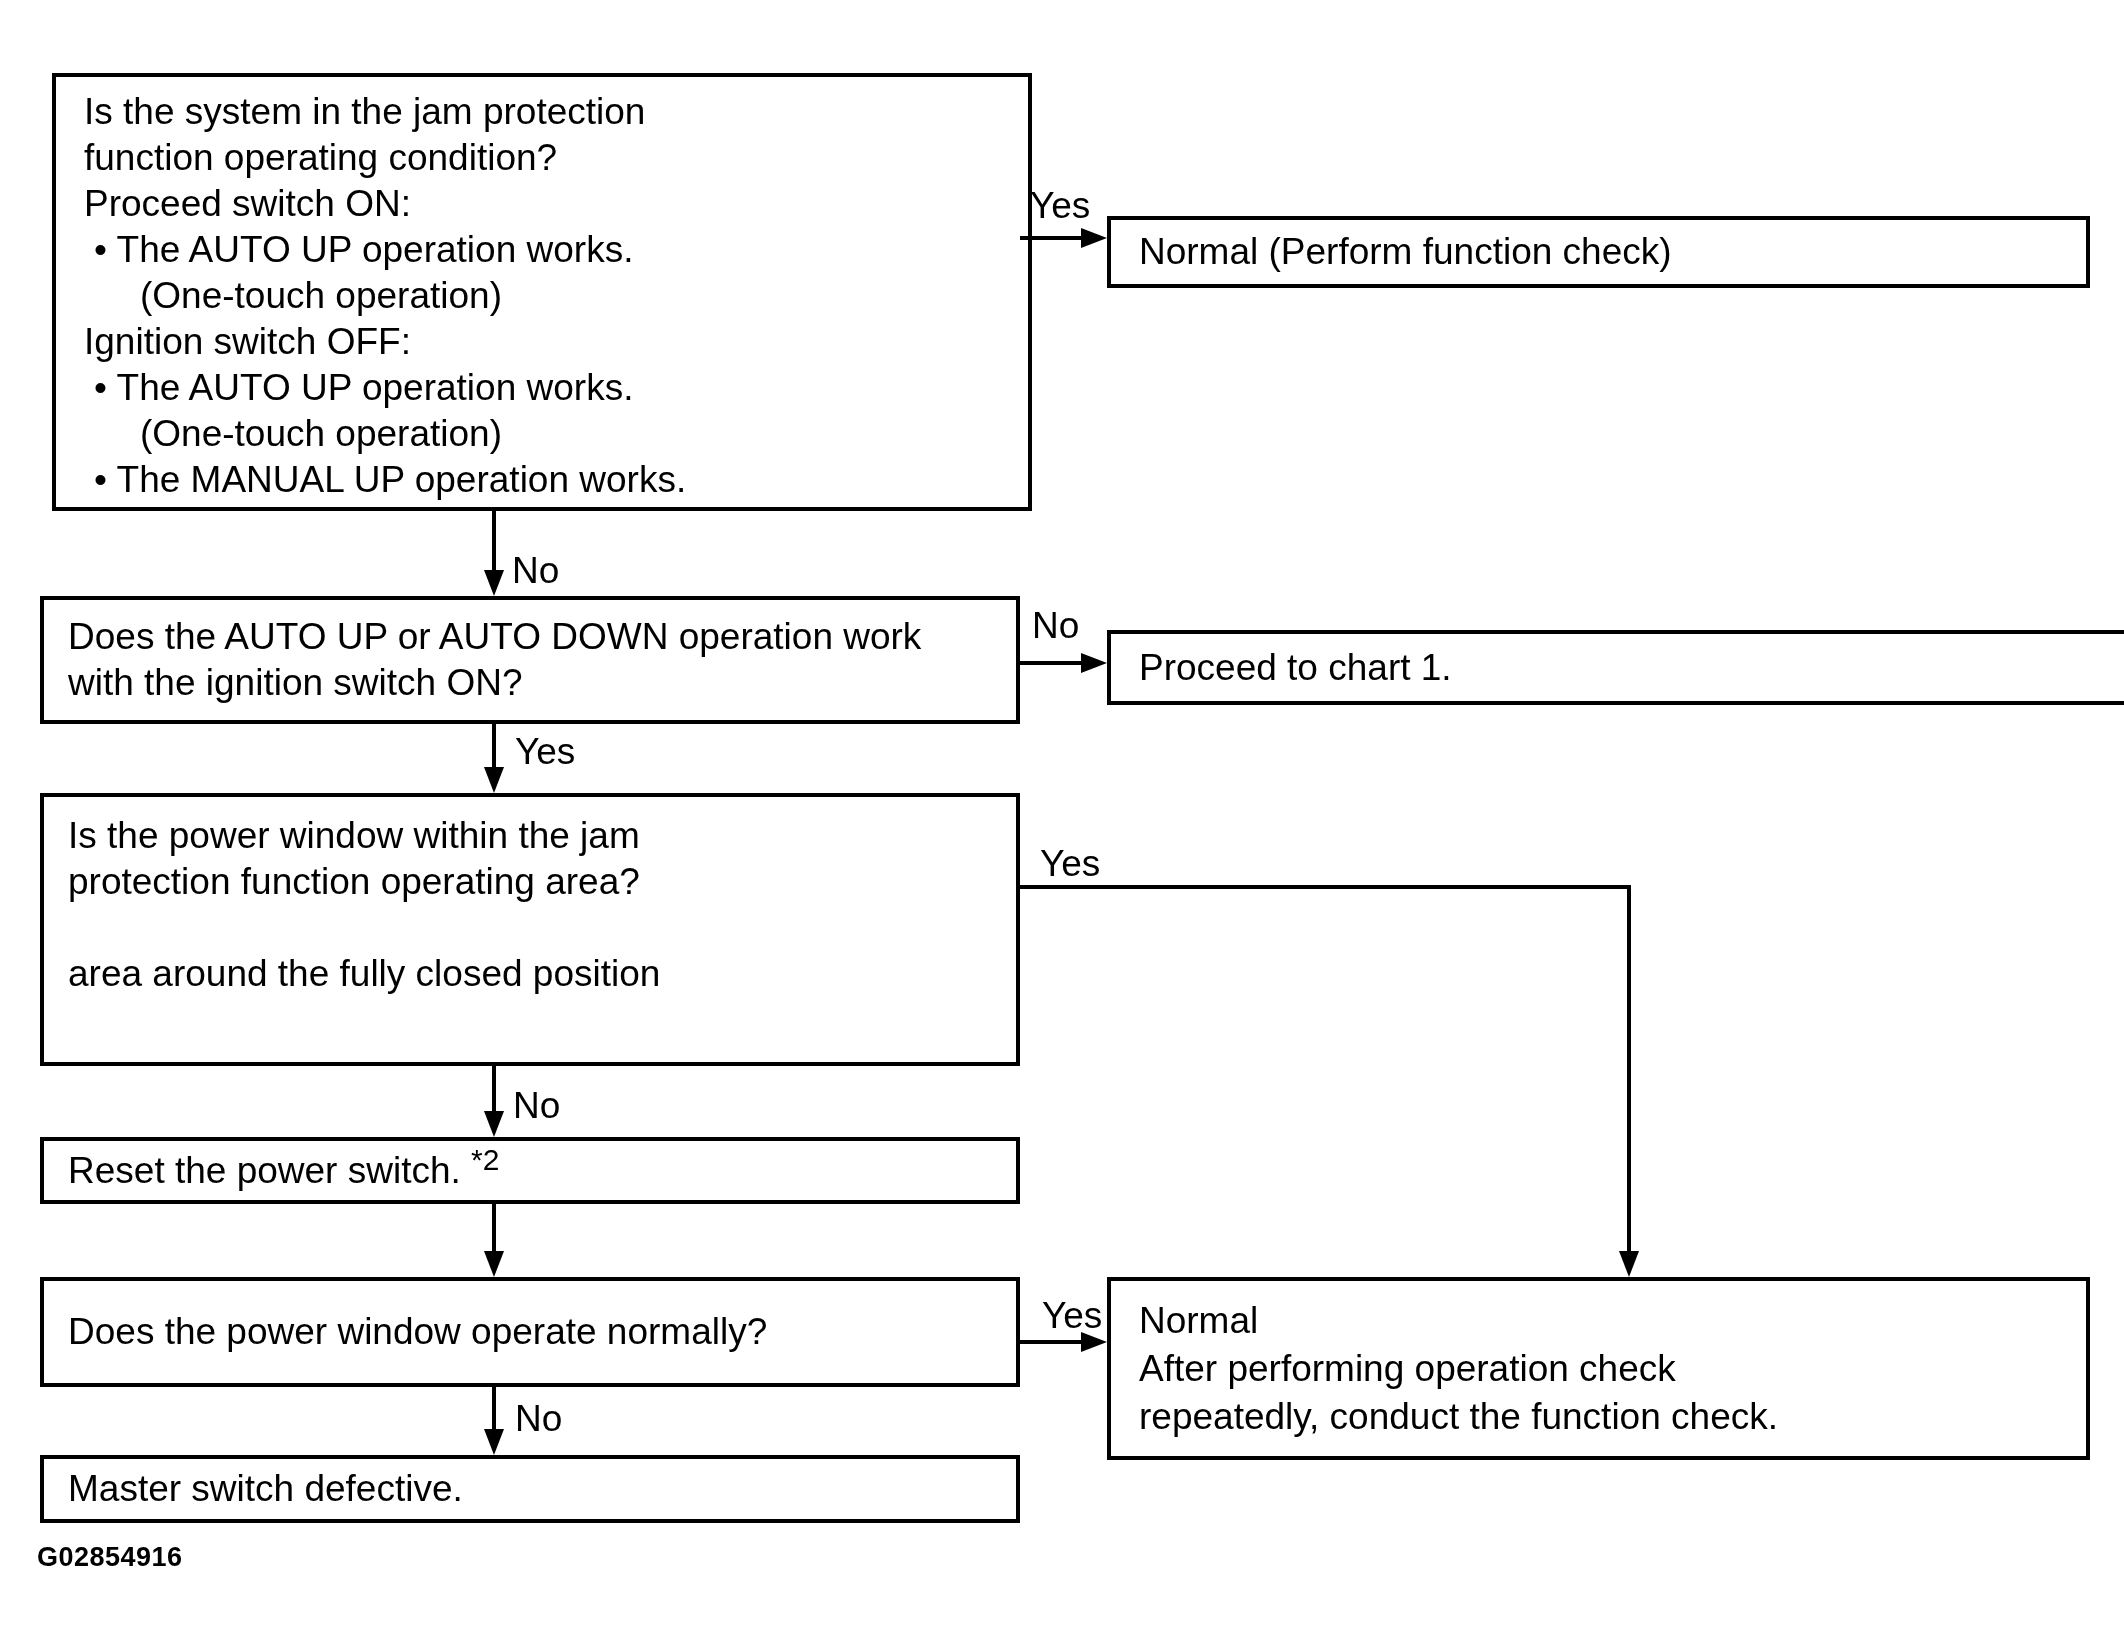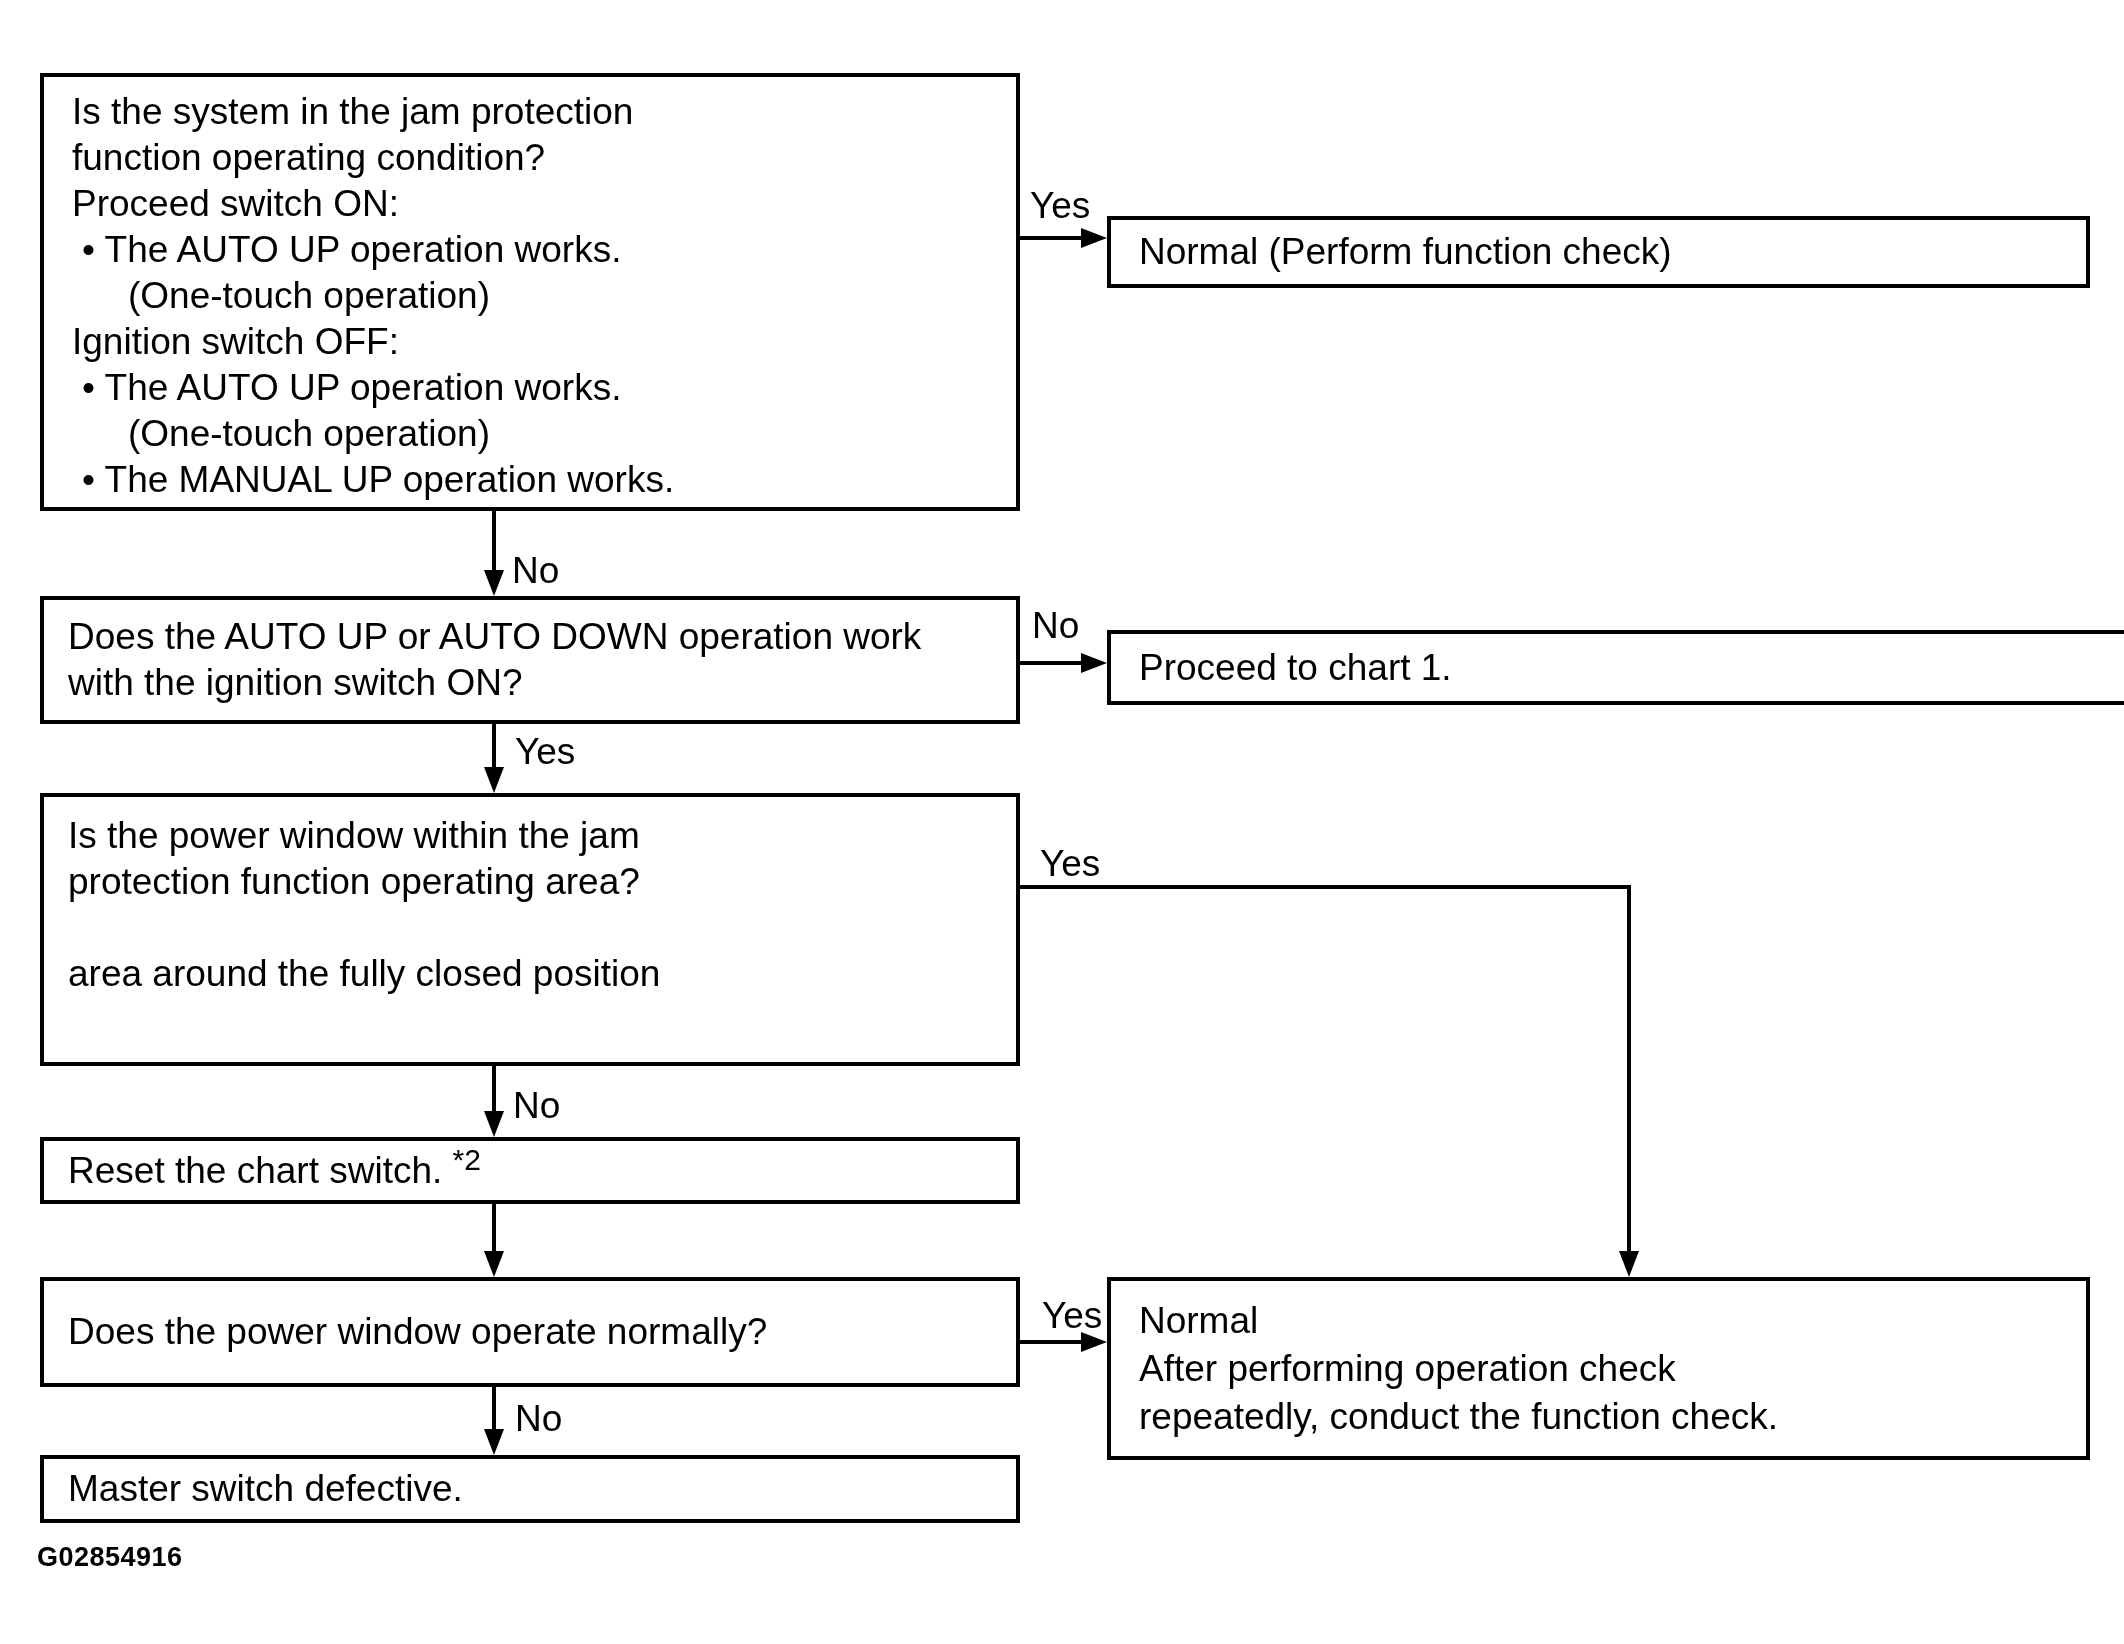--- a/index.html
+++ b/index.html
@@ -26,21 +26,21 @@
   .hline,.vline{position:absolute;background:#000000;}
   .ah-down{position:absolute;width:0;height:0;
     border-left:10px solid transparent;border-right:10px solid transparent;
     border-top:26px solid #000000;}
   .ah-right{position:absolute;width:0;height:0;
     border-top:10px solid transparent;border-bottom:10px solid transparent;
     border-left:26px solid #000000;}
   .edge-label{position:absolute;font-size:37px;line-height:44px;white-space:nowrap;}
 
   
-  #box-q1{left:40px;top:73px;width:980px;height:438px;padding:12px 18px 0 28px;line-height:45px;}
+  #box-q1{left:52px;top:73px;width:980px;height:438px;padding:12px 18px 0 28px;line-height:45px;}
   #box-q2{left:40px;top:596px;width:980px;height:128px;padding:14px 18px 0 24px;}
   #box-q3{left:40px;top:793px;width:980px;height:273px;padding:16px 18px 0 24px;}
   #box-a1{left:40px;top:1137px;width:980px;height:67px;padding-left:24px;}
   #box-q4{left:40px;top:1277px;width:980px;height:110px;padding-left:24px;text-align:center;}
   #box-e1{left:40px;top:1455px;width:980px;height:68px;padding-left:24px;}
 
   
   #box-r1{left:1107px;top:216px;width:983px;height:72px;padding-left:28px;}
   #box-r2{left:1107px;top:630px;width:1117px;height:75px;padding-left:28px;}
   #box-r3{left:1107px;top:1277px;width:983px;height:183px;padding:16px 18px 0 28px;line-height:48px;}
@@ -113,21 +113,21 @@
   </div>
 
   <div class="box" id="box-q3">
     <div class="tline">Is the power window within the jam</div>
     <div class="tline">protection function operating area?</div>
     <div class="tline"></div>
     <div class="tline">area around the fully closed position</div>
   </div>
 
   <div class="box flexbox" id="box-a1">
-    <span><span>Reset the chart switch. </span><sup class="fn">*2</sup></span>
+    <span><span>Reset the power switch. </span><sup class="fn">*2</sup></span>
   </div>
 
   <div class="box flexbox" id="box-q4">
     <span>Does the power window operate normally?</span>
   </div>
 
   <div class="box" id="box-r3">
     <div class="tline">Normal</div>
     <div class="tline">After performing operation check</div>
     <div class="tline">repeatedly, conduct the function check.</div>

